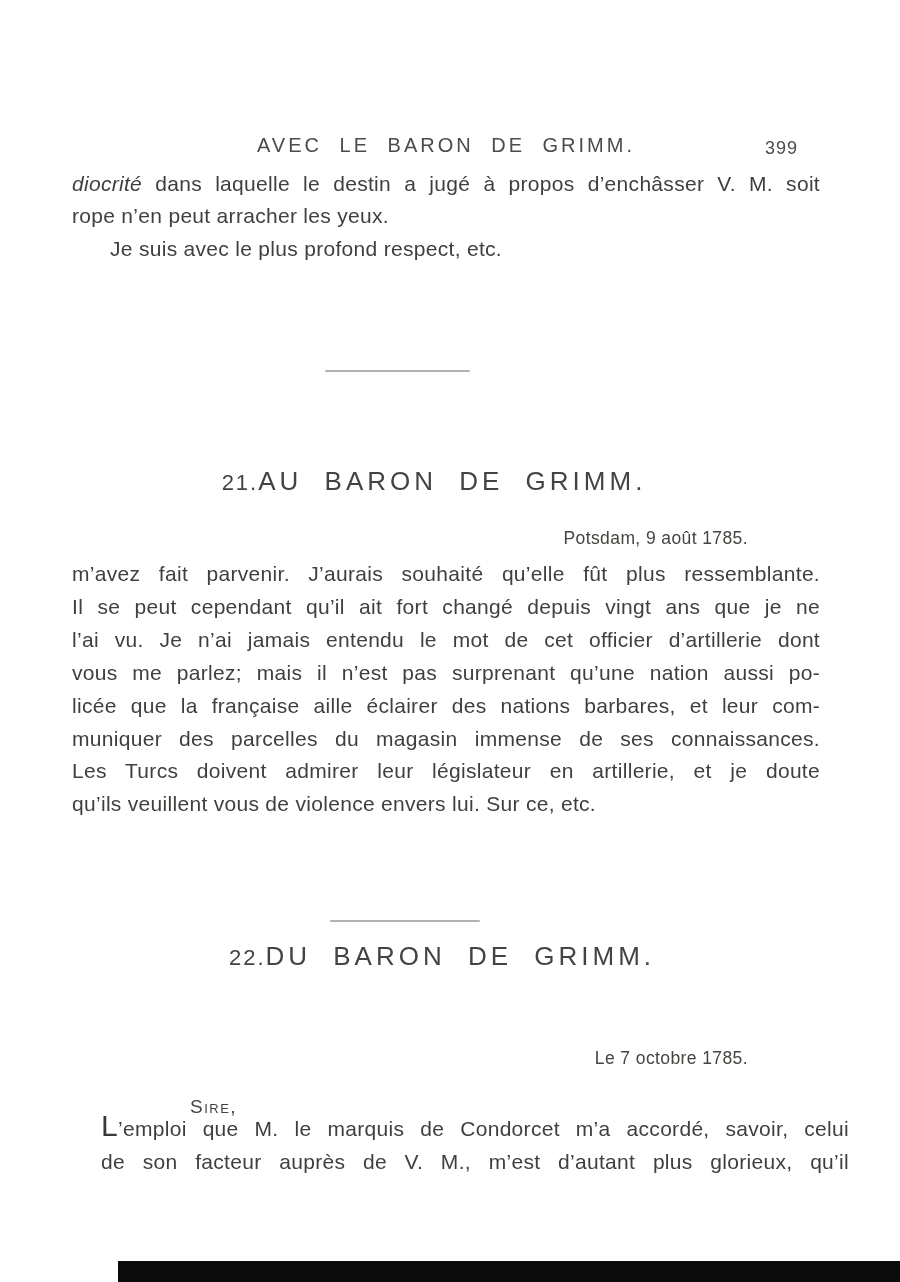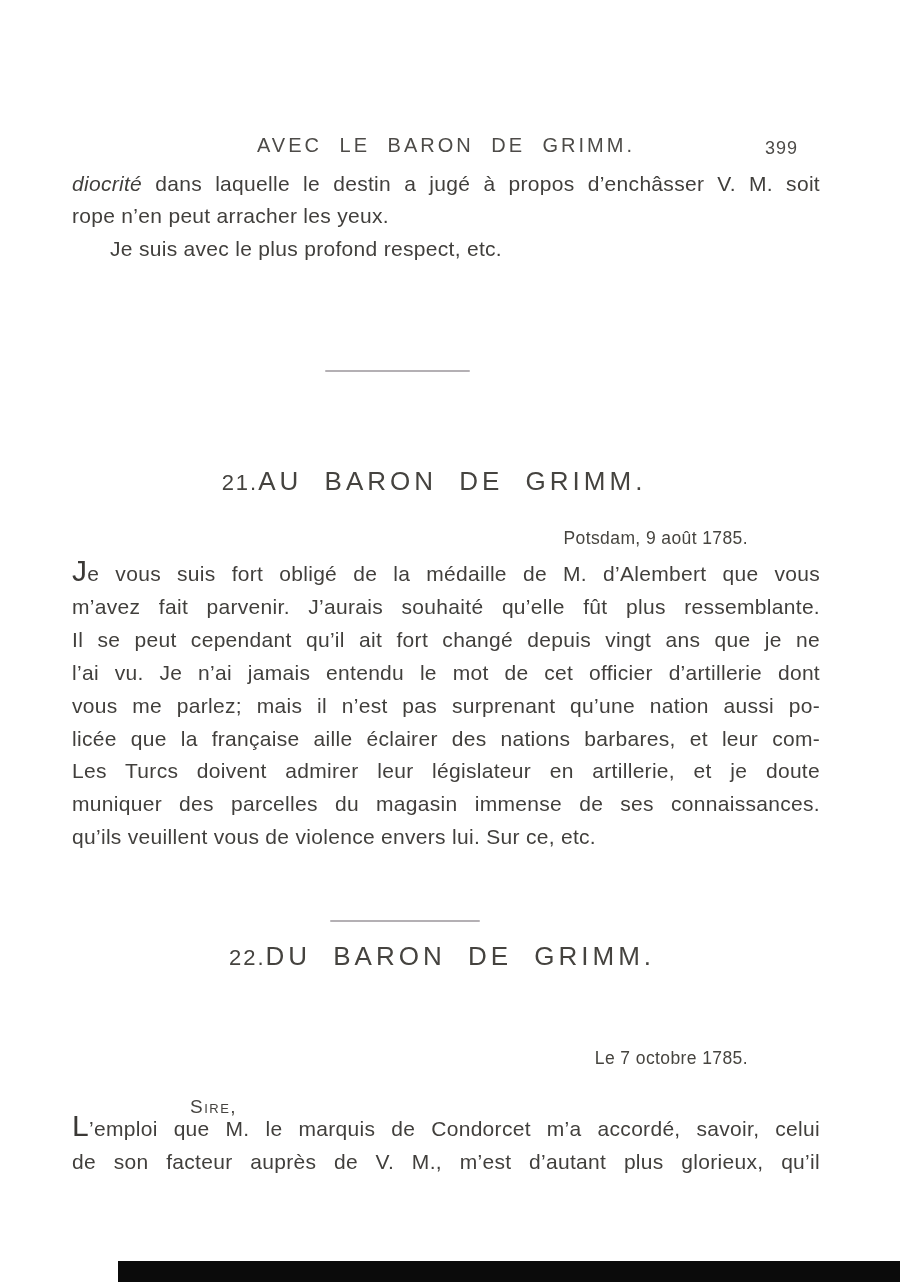--- a/index.html
+++ b/index.html
@@ -61,43 +61,40 @@
 
   <div class="divider abs" style="top:370px;left:325px;width:145px;"></div>
 
   <div class="section-heading abs" style="top:468px;">
     <span class="section-num">21.</span><span class="section-title">AU BARON DE GRIMM.</span>
   </div>
 
   <div class="dateline abs" style="top:520px;margin-top:8px;">Potsdam, 9 août 1785.</div>
 
   <div class="para letter21-para abs" style="top:558px;">
-    <div class="jline">
-      <span class="lead-initial">J</span><span>e vous suis fort obligé de la médaille de M. d’Alembert que vous</span>
-    </div>
     <div class="jline">m’avez fait parvenir. J’aurais souhaité qu’elle fût plus ressemblante.</div>
     <div class="jline">Il se peut cependant qu’il ait fort changé depuis vingt ans que je ne</div>
     <div class="jline">l’ai vu. Je n’ai jamais entendu le mot de cet officier d’artillerie dont</div>
     <div class="jline">vous me parlez; mais il n’est pas surprenant qu’une nation aussi po-</div>
     <div class="jline">licée que la française aille éclairer des nations barbares, et leur com-</div>
+    <div class="jline">muniquer des parcelles du magasin immense de ses connaissances.</div>
     <div class="jline">Les Turcs doivent admirer leur législateur en artillerie, et je doute</div>
-    <div class="jline">muniquer des parcelles du magasin immense de ses connaissances.</div>
     <div class="plain">qu’ils veuillent vous de violence envers lui. Sur ce, etc.</div>
   </div>
 
   <div class="divider abs" style="top:920px;left:330px;width:150px;"></div>
 
   <div class="section-heading abs" style="top:943px;transform:translateX(-4px);">
     <span class="section-num">22.</span><span class="section-title">DU BARON DE GRIMM.</span>
   </div>
 
   <div class="dateline abs" style="top:1048px;">Le 7 octobre 1785.</div>
   <div class="salutation abs" style="top:1096px;">Sire,</div>
 
-  <div class="para letter22-para abs" style="top:1112px;">
+  <div class="para letter22-para abs" style="top:1112px;margin-left:29px;">
     <div class="jline">
       <span class="lead-initial">L</span><span>’emploi que M. le marquis de Condorcet m’a accordé, savoir, celui</span>
     </div>
     <div class="jline">de son facteur auprès de V. M., m’est d’autant plus glorieux, qu’il</div>
   </div>
 
   <div class="scan-bar abs"></div>
 
 </div>
 

